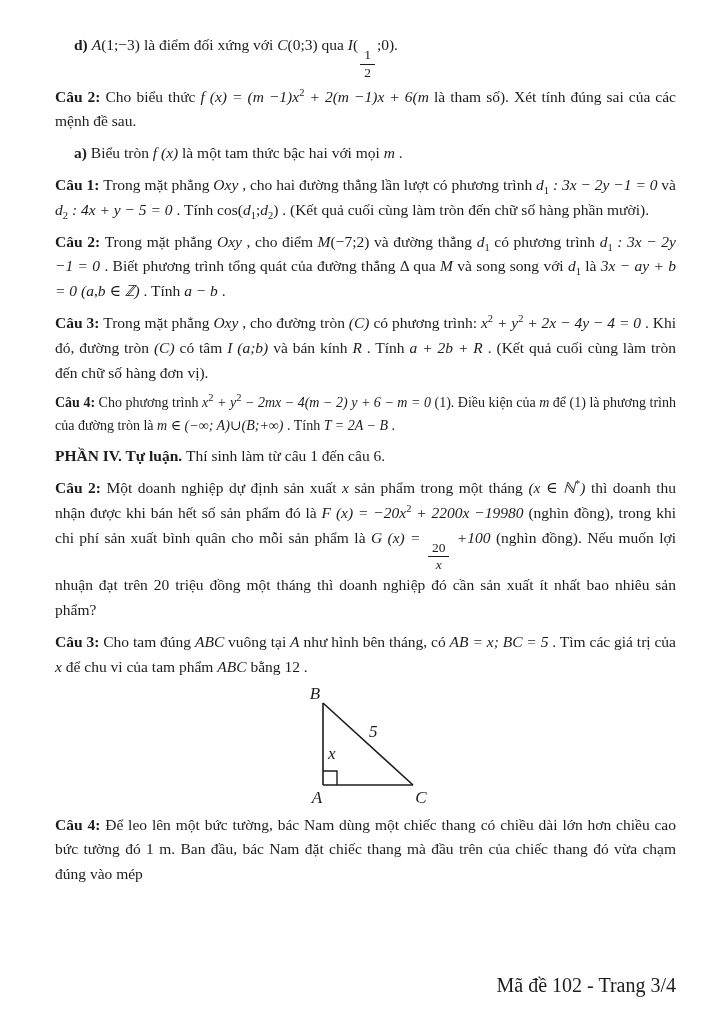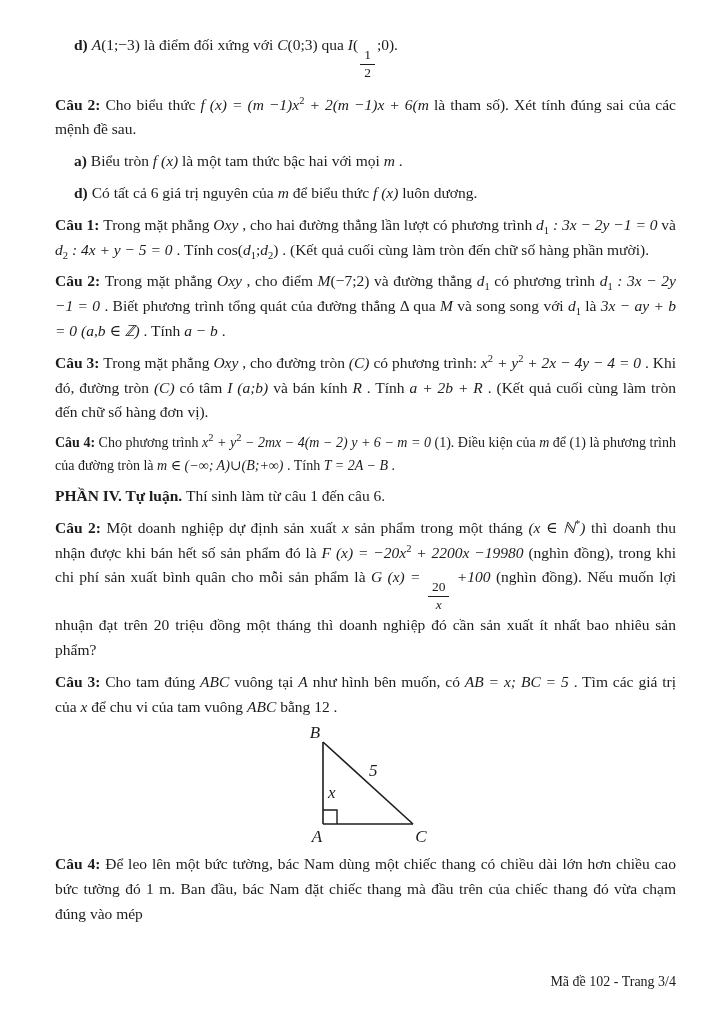--- a/index.html
+++ b/index.html
@@ -21,21 +21,21 @@
   .para {
     margin: 0 0 7px 0;
     line-height: 1.6;
     text-align: justify;
   }
   .para.item {
     padding-left: 19px;
     margin: 7px 0;
     text-align: left;
   }
-  .para.tall { margin-bottom: 12px; }
+  .para.tall { margin-bottom: 4px; }
   .para.small { font-size: 14px; }
   .b { font-weight: bold; }
   .i { font-style: italic; }
   sup, sub { font-size: 10.5px; line-height: 0; }
   .frac {
     display: inline-flex;
     flex-direction: column;
     align-items: center;
     vertical-align: -9px;
     line-height: 1.1;
@@ -52,47 +52,46 @@
   .figure-wrap svg text {
     font-family: "Liberation Serif", "DejaVu Serif", serif;
     font-style: italic;
     font-size: 17px;
     fill: #1c1c1c;
   }
   .footer {
     position: absolute;
     top: 974px;
     right: 48px;
-    font-size: 14px;
+    font-size: 20px;
     color: #1c1c1c;
   }
 </style>
 </head>
 <body>
 
 <div class="page">
 
   <div>
       <div class="para item tall"><span class="b">d) </span><span class="i">A</span><span>(1;−3)</span><span> là điểm đối xứng với </span><span class="i">C</span><span>(0;3)</span><span> qua </span><span class="i">I</span><span>(</span><span class="frac">
           <span class="fn">1</span>
           <span class="fd">2</span>
         </span><span>;0</span><span>).</span></div>
       <div class="para"><span class="b">Câu 2: </span><span>Cho biểu thức </span><span class="i">f (x) = (m −1)x</span><sup>2</sup><span class="i"> + 2(m −1)x + 6(m</span><span> là tham số). Xét tính đúng sai của các mệnh đề sau.</span></div>
       <div class="para item"><span class="b">a) </span><span>Biểu tròn </span><span class="i">f (x)</span><span> là một tam thức bậc hai với mọi </span><span class="i">m</span><span> .</span></div>
-      <div class="para item"><span class="b">d) </span><span>Có tất cả 6 giá trị nguyên của </span><span class="i">m</span><span> để biểu thức </span><span class="i">f (x)</span><span> luôn dương.</span></div>
       <div class="para"><span class="b">Câu 1: </span><span>Trong mặt phẳng </span><span class="i">Oxy</span><span> , cho hai đường thẳng lần lượt có phương trình </span><span class="i">d</span><sub>1</sub><span class="i"> : 3x − 2y −1 = 0</span><span> và </span><span class="i">d</span><sub>2</sub><span class="i"> : 4x + y − 5 = 0</span><span> . Tính cos(</span><span class="i">d</span><sub>1</sub><span>;</span><span class="i">d</span><sub>2</sub><span>) . (Kết quả cuối cùng làm tròn đến chữ số hàng phần mười).</span></div>
       <div class="para"><span class="b">Câu 2: </span><span>Trong mặt phẳng </span><span class="i">Oxy</span><span> , cho điểm </span><span class="i">M</span><span>(−7;2)</span><span> và đường thẳng </span><span class="i">d</span><sub>1</sub><span> có phương trình </span><span class="i">d</span><sub>1</sub><span class="i"> : 3x − 2y −1 = 0</span><span> . Biết phương trình tổng quát của đường thẳng Δ qua </span><span class="i">M</span><span> và song song với </span><span class="i">d</span><sub>1</sub><span> là </span><span class="i">3x − ay + b = 0</span><span> </span><span class="i">(a,b ∈ ℤ)</span><span> . Tính </span><span class="i">a − b</span><span> .</span></div>
       <div class="para"><span class="b">Câu 3: </span><span>Trong mặt phẳng </span><span class="i">Oxy</span><span> , cho đường tròn </span><span class="i">(C)</span><span> có phương trình: </span><span class="i">x</span><sup>2</sup><span class="i"> + y</span><sup>2</sup><span class="i"> + 2x − 4y − 4 = 0</span><span> . Khi đó, đường tròn </span><span class="i">(C)</span><span> có tâm </span><span class="i">I (a;b)</span><span> và bán kính </span><span class="i">R</span><span> . Tính </span><span class="i">a + 2b + R</span><span> . (Kết quả cuối cùng làm tròn đến chữ số hàng đơn vị).</span></div>
       <div class="para small"><span class="b">Câu 4: </span><span>Cho phương trình </span><span class="i">x</span><sup>2</sup><span class="i"> + y</span><sup>2</sup><span class="i"> − 2mx − 4(m − 2) y + 6 − m = 0</span><span>  (1). Điều kiện của </span><span class="i">m</span><span> để (1) là phương trình của đường tròn là </span><span class="i">m</span><span> ∈ </span><span class="i">(−∞; A)∪(B;+∞)</span><span> . Tính </span><span class="i">T = 2A − B</span><span> .</span></div>
       <div class="para"><span class="b">PHẦN IV. Tự luận. </span><span>Thí sinh làm từ câu 1 đến câu 6.</span></div>
       <div class="para"><span class="b">Câu 2: </span><span>Một doanh nghiệp dự định sản xuất </span><span class="i">x</span><span> sản phẩm trong một tháng </span><span class="i">(x ∈ ℕ</span><sup>*</sup><span class="i">)</span><span> thì doanh thu nhận được khi bán hết số sản phẩm đó là </span><span class="i">F (x) = −20x</span><sup>2</sup><span class="i"> + 2200x −19980</span><span> (nghìn đồng), trong khi chi phí sản xuất bình quân cho mỗi sản phẩm là </span><span class="i">G (x) = </span><span class="frac">
           <span class="fn">20</span>
           <span class="fd i">x</span>
         </span><span class="i"> +100</span><span> (nghìn đồng). Nếu muốn lợi nhuận đạt trên 20 triệu đồng một tháng thì doanh nghiệp đó cần sản xuất ít nhất bao nhiêu sản phẩm?</span></div>
-      <div class="para"><span class="b">Câu 3: </span><span>Cho tam đúng </span><span class="i">ABC</span><span> vuông tại </span><span class="i">A</span><span> như hình bên muốn, có </span><span class="i">AB = x; BC = 5</span><span> . Tìm các giá trị của </span><span class="i">x</span><span> để chu vi của tam vuông </span><span class="i">ABC</span><span> bằng 12 .</span></div>
+      <div class="para"><span class="b">Câu 3: </span><span>Cho tam đúng </span><span class="i">ABC</span><span> vuông tại </span><span class="i">A</span><span> như hình bên tháng, có </span><span class="i">AB = x; BC = 5</span><span> . Tìm các giá trị của </span><span class="i">x</span><span> để chu vi của tam phẩm </span><span class="i">ABC</span><span> bằng 12 .</span></div>
     </div>
 
   <div class="figure-wrap">
     <svg width="170" height="122" viewBox="0 0 170 122">
       <line x1="42" y1="16" x2="42" y2="98" stroke="#1c1c1c" stroke-width="1.6"></line>
       <line x1="42" y1="98" x2="132" y2="98" stroke="#1c1c1c" stroke-width="1.6"></line>
       <line x1="42" y1="16" x2="132" y2="98" stroke="#1c1c1c" stroke-width="1.6"></line>
       <path d="M42,84 L56,84 L56,98" fill="none" stroke="#1c1c1c" stroke-width="1.4"></path>
       <text x="34" y="12" text-anchor="middle">B</text>
       <text x="36" y="116" text-anchor="middle">A</text>

